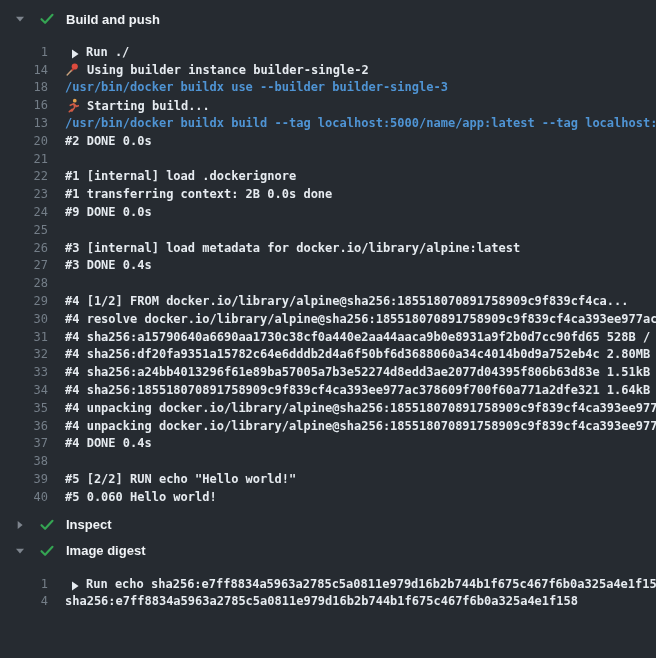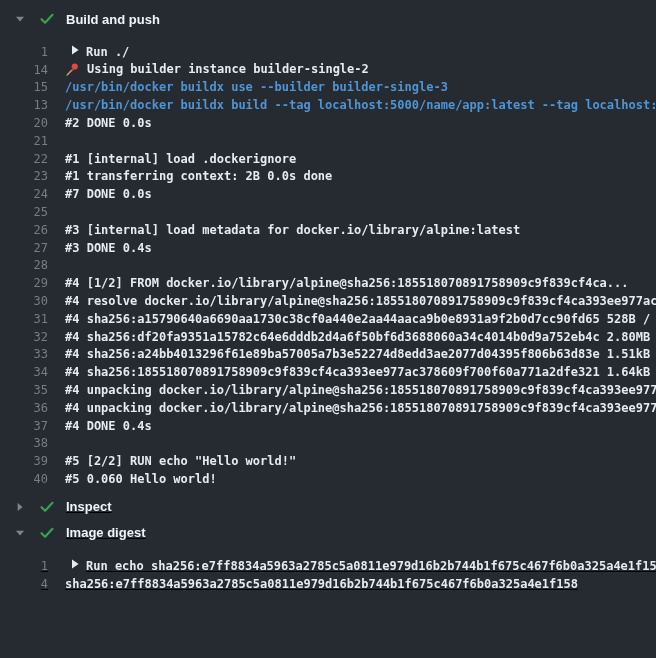--- a/index.html
+++ b/index.html
@@ -17,21 +17,21 @@
     --blue: #4f94d4;
     --green: #35a553;
     --tgl: #7d848d;
     width: 656px;
     height: 658px;
     padding-top: 8px;
     box-sizing: border-box;
     background: var(--bg);
     font-family: "DejaVu Sans Mono", monospace;
   }
-  .section + .section { margin-top: 4px; text-decoration: underline; }
+  .section + .section { margin-top: 4px; }
   .section-header {
     height: 22px;
     display: flex;
     align-items: center;
     padding-left: 15px;
     cursor: pointer;
   }
   .toggle {
     width: 10px;
     height: 10px;
@@ -73,21 +73,21 @@
     color: var(--num);
     cursor: pointer;
   }
   .log-text {
     padding-left: 17px;
     font-size: 12px;
     font-weight: bold;
     color: var(--fg);
     white-space: pre;
     display: flex;
-    align-items: flex-start;
+    align-items: flex-end;
   }
   .log-text.cmd { color: var(--blue); }
   .run-arrow {
     display: inline-flex;
     width: 8px;
     margin-left: 6px;
     margin-right: 7px;
     color: #e6ebf0;
     flex: none;
   }
@@ -126,22 +126,29 @@
         </div>
         <div class="log-line">
           <span class="line-number">14</span>
           <span class="log-text"><span class="emoji-icon"><svg width="15" height="15" viewBox="0 0 16 16">
                 <circle cx="10.4" cy="4.8" r="3.3" fill="#dd4b3e"></circle>
                 <path d="M9 7.2l-2.2 2.2" stroke="#b94036" stroke-width="2.4"></path>
                 <path d="M6.6 9.4L2.3 13.9" stroke="#c9a27c" stroke-width="1.5" stroke-linecap="round"></path>
               </svg></span><span>Using builder instance builder-single-2</span></span>
         </div>
         <div class="log-line">
-          <span class="line-number">15</span>
+          <span class="line-number">18</span>
           <span class="log-text cmd"><span>/usr/bin/docker buildx use --builder builder-single-3</span></span>
+        </div>
+        <div class="log-line">
+          <span class="line-number">16</span>
+          <span class="log-text"><span class="emoji-icon"><svg width="15" height="15" viewBox="0 0 16 16">
+                <circle cx="10.4" cy="2.8" r="2" fill="#e3a04c"></circle>
+                <path d="M9.4 6.2L5.6 7.8M9.4 6.2l.9 3.8-2.9 4M9.4 6.2l2.8 2.8 2-.8M4.6 14.6l3.3-2.6" stroke="#cf5b45" stroke-width="1.7" fill="none" stroke-linecap="round" stroke-linejoin="round"></path>
+              </svg></span><span>Starting build...</span></span>
         </div>
         <div class="log-line">
           <span class="line-number">13</span>
           <span class="log-text cmd"><span>/usr/bin/docker buildx build --tag localhost:5000/name/app:latest --tag localhost:5000</span></span>
         </div>
         <div class="log-line">
           <span class="line-number">20</span>
           <span class="log-text"><span>#2 DONE 0.0s</span></span>
         </div>
         <div class="log-line">
@@ -151,21 +158,21 @@
         <div class="log-line">
           <span class="line-number">22</span>
           <span class="log-text"><span>#1 [internal] load .dockerignore</span></span>
         </div>
         <div class="log-line">
           <span class="line-number">23</span>
           <span class="log-text"><span>#1 transferring context: 2B 0.0s done</span></span>
         </div>
         <div class="log-line">
           <span class="line-number">24</span>
-          <span class="log-text"><span>#7 DONE 0.0s</span></span>
+          <span class="log-text"><span>#9 DONE 0.0s</span></span>
         </div>
         <div class="log-line">
           <span class="line-number">25</span>
           <span class="log-text"><span></span></span>
         </div>
         <div class="log-line">
           <span class="line-number">26</span>
           <span class="log-text"><span>#3 [internal] load metadata for docker.io/library/alpine:latest</span></span>
         </div>
         <div class="log-line">

